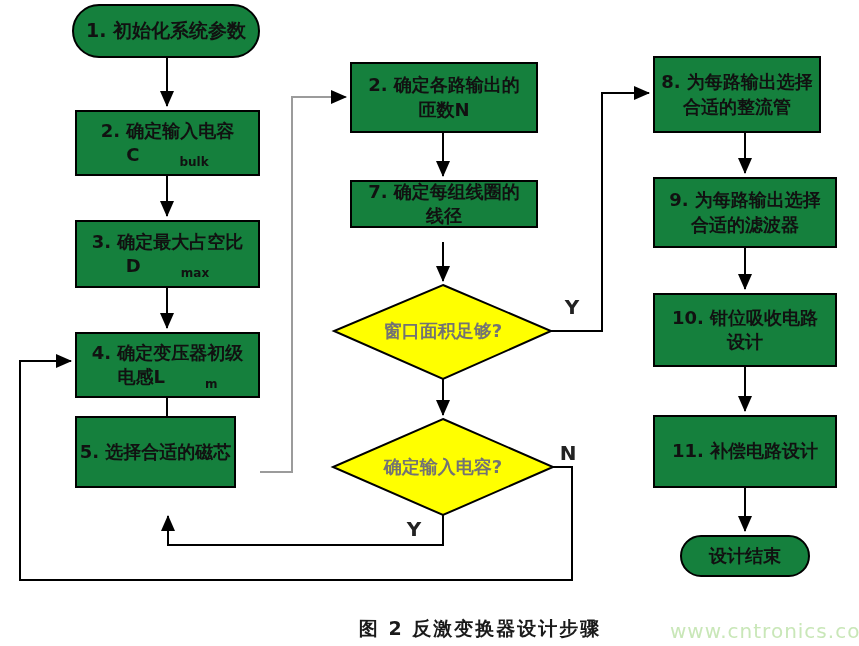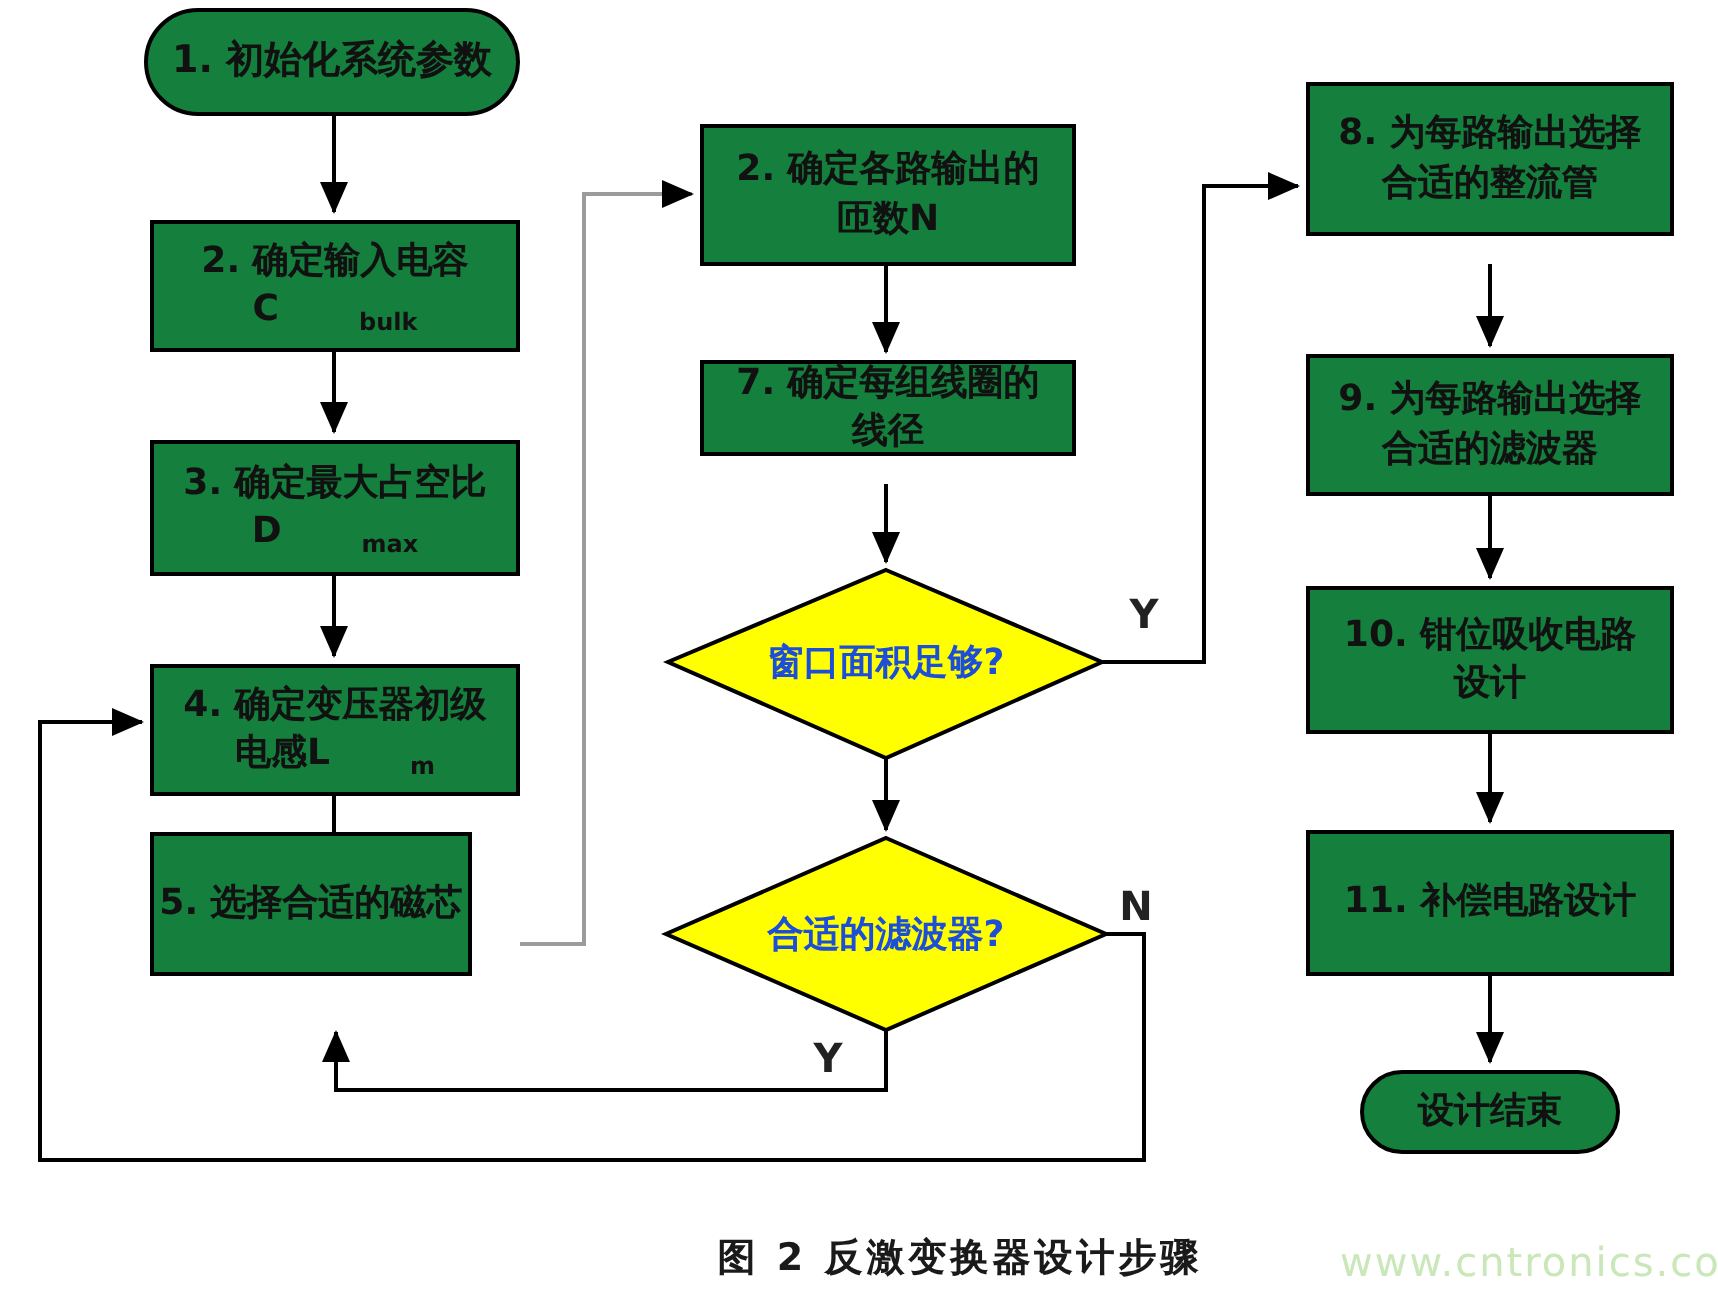--- a/index.html
+++ b/index.html
@@ -13,21 +13,21 @@
   .dshape{stroke:#000;stroke-width:2;}
   .node{
     position:absolute;box-sizing:border-box;border:2px solid #000;background:#15803d;
     display:flex;flex-direction:column;align-items:center;justify-content:center;
     font-size:18px;font-weight:bold;color:#111;text-align:center;line-height:1.35;
   }
   .stadium{border-radius:28px;font-size:19px;}
   .endcap{border-radius:22px;}
   .dtext{
     position:absolute;display:flex;align-items:center;justify-content:center;
-    font-size:18px;font-weight:bold;color:#1d4ed8;text-align:center;
+    font-size:18px;font-weight:bold;color:#737373;text-align:center;
   }
   .blabel{
     position:absolute;width:28px;text-align:center;
     font-size:20px;font-weight:bold;color:#222;
   }
   sub{font-size:12px;font-weight:bold;line-height:0;padding-left:40px;}
   .caption{
     position:absolute;left:300px;top:616px;width:360px;text-align:center;
     font-size:19px;font-weight:bold;color:#1a1a1a;letter-spacing:2px;
   }
@@ -99,24 +99,24 @@
   <div class="node" style="left:350px;top:180px;width:188px;height:48px">
     <span>7. 确定每组线圈的</span>
     <span>线径</span>
   </div>
 
   <div class="dtext" style="left:334px;top:285px;width:218px;height:92px">
     <span>窗口面积足够?</span>
   </div>
 
   <div class="dtext" style="left:333px;top:419px;width:220px;height:96px">
-    <span>合适的滤波器?</span>
+    <span>确定输入电容?</span>
   </div>
 
-  <div class="node" style="left:653px;top:41px;width:184px;height:77px">
+  <div class="node" style="left:653px;top:56px;width:168px;height:77px">
     <span>8. 为每路输出选择</span>
     <span>合适的整流管</span>
   </div>
 
   <div class="node" style="left:653px;top:177px;width:184px;height:71px">
     <span>9. 为每路输出选择</span>
     <span>合适的滤波器</span>
   </div>
 
   <div class="node" style="left:653px;top:293px;width:184px;height:74px">

